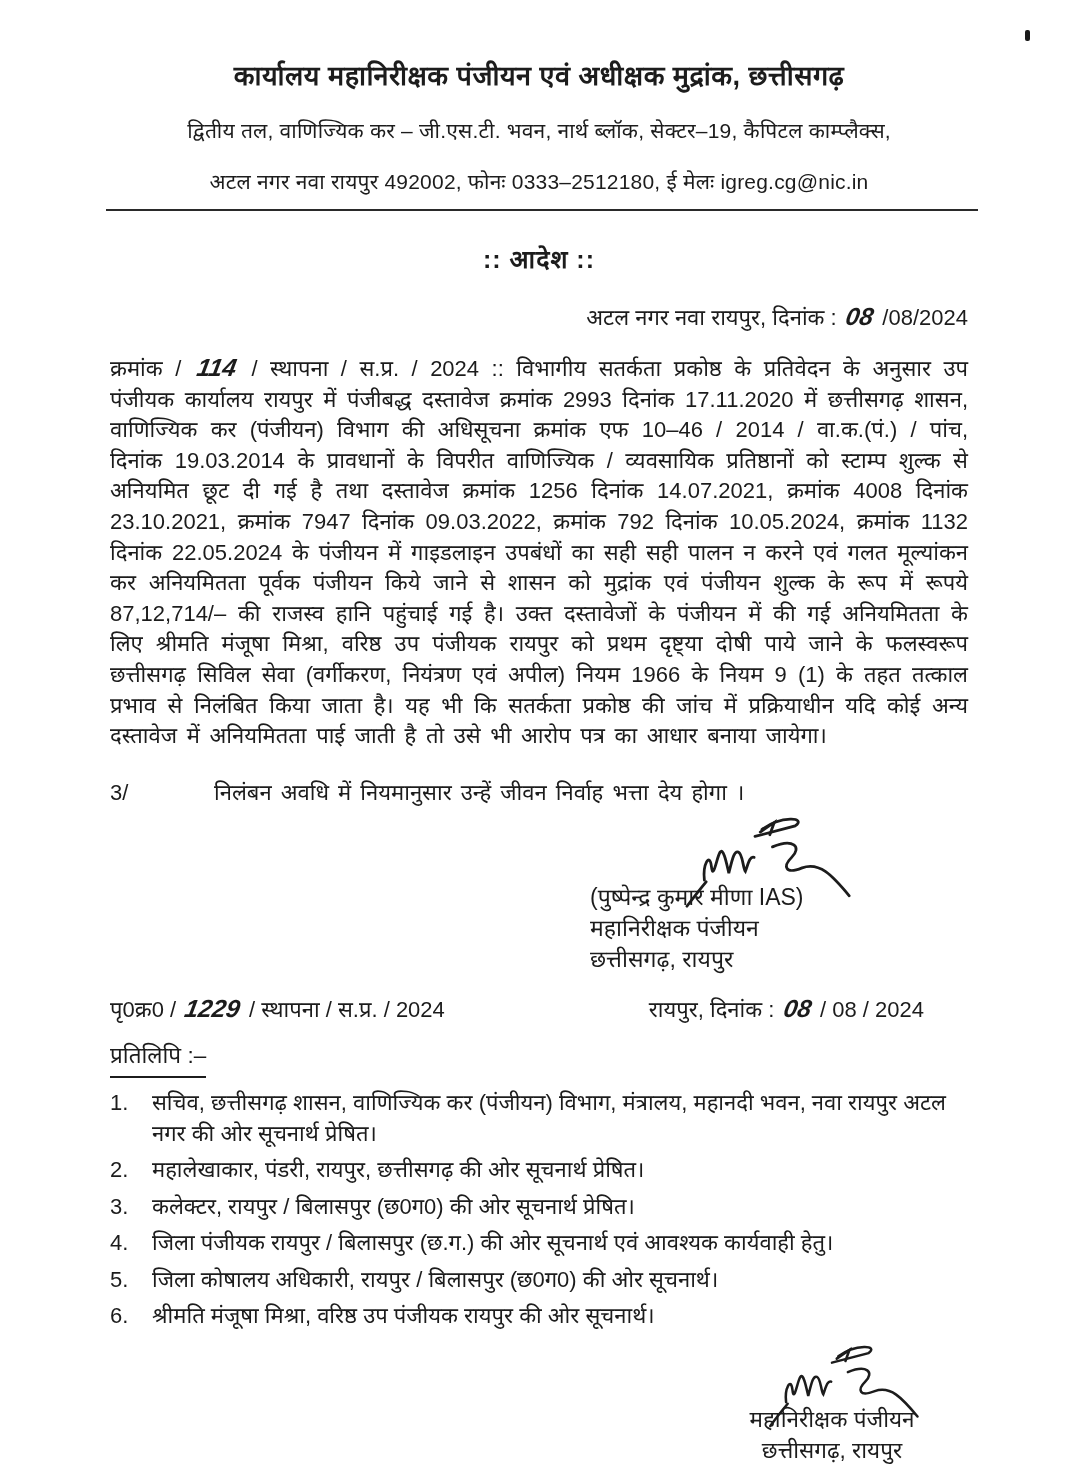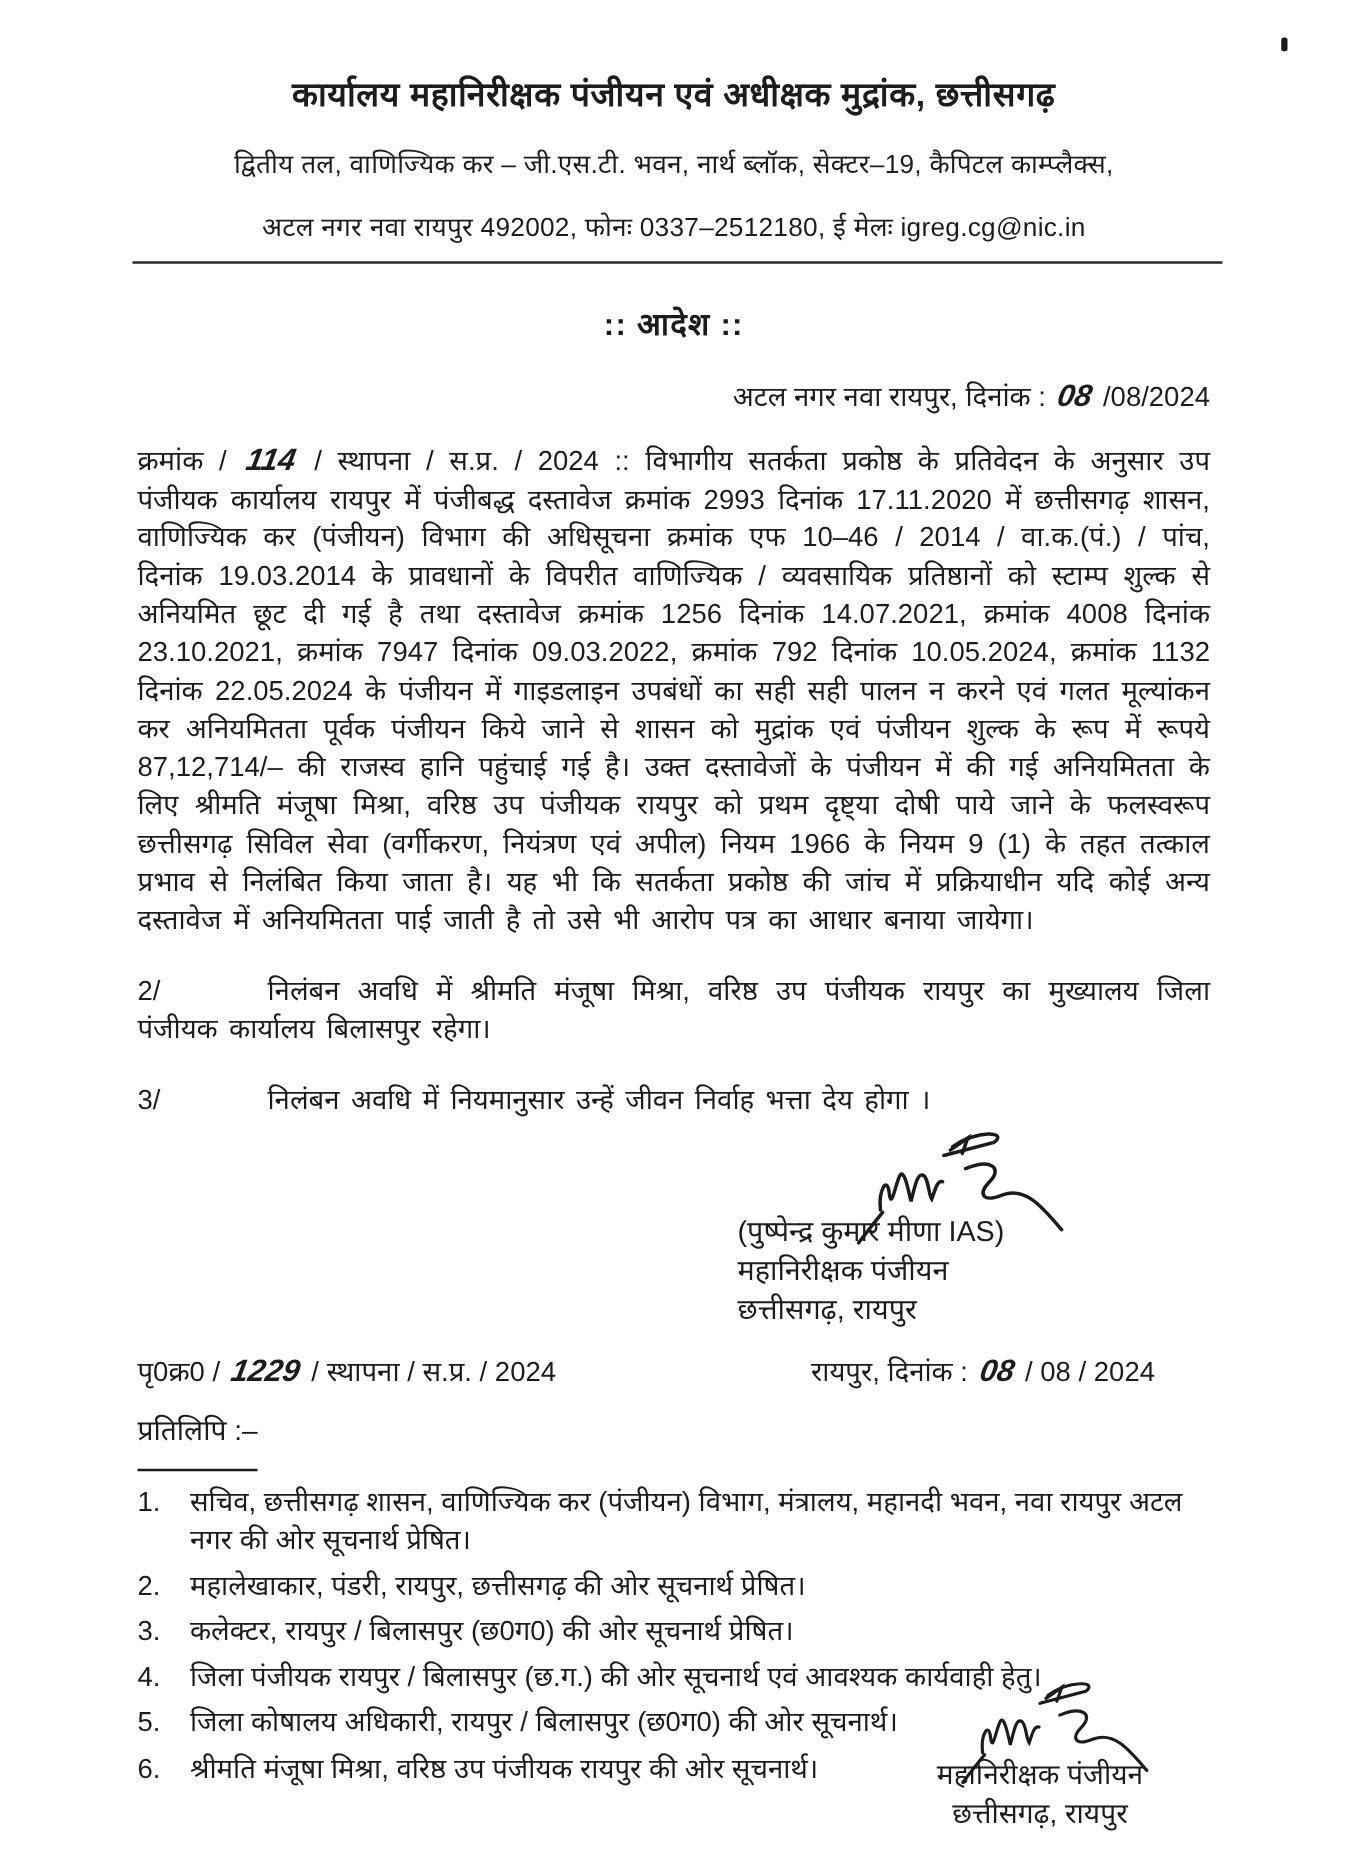--- a/index.html
+++ b/index.html
@@ -70,49 +70,48 @@
     justify-content:space-between;
     align-items:baseline;
     font-size:22px;
     padding-right:44px;
   }
   .copy-heading{
     margin-top:16px;
     font-size:22.5px;
     display:inline-block;
     border-bottom:2px solid #1c1c1c;
-    padding-bottom:16px;
+    padding-bottom:6px;
   }
   .copy-list{margin-top:10px;font-size:22px;line-height:30.5px;}
   .copy-item{display:flex;margin-top:6px;}
   .copy-item .no{width:42px;flex:0 0 42px;}
   .copy-item .txt{flex:1;padding-right:6px;}
   .speck{position:absolute;top:30px;left:1025px;width:5px;height:11px;background:#1a1a1a;border-radius:2px;}
 </style>
 </head>
 <body>
 
 <div class="page">
 
   <div class="speck"></div>
 
   <div class="center">
     <div class="office-title">कार्यालय महानिरीक्षक पंजीयन एवं अधीक्षक मुद्रांक, छत्तीसगढ़</div>
     <div class="addr">द्वितीय तल, वाणिज्यिक कर – जी.एस.टी. भवन, नार्थ ब्लॉक, सेक्टर–19, कैपिटल काम्प्लैक्स,</div>
-    <div class="addr">अटल नगर नवा रायपुर 492002, फोनः 0337–2512180, ई मेलः igreg.cg@nic.in</div>
+    <div class="addr">अटल नगर नवा रायपुर 492002, फोनः 0333–2512180, ई मेलः igreg.cg@nic.in</div>
   </div>
   <hr class="head-rule">
 
   <div class="order-heading center">:: आदेश ::</div>
 
   <div class="date-line"><span>अटल नगर नवा रायपुर, दिनांक : </span><span class="hand">08</span><span> /08/2024</span></div>
 
   <div class="body-para"><span>क्रमांक / </span><span class="hand">114</span><span> / स्थापना / स.प्र. / 2024 :: </span><span>विभागीय सतर्कता प्रकोष्ठ के प्रतिवेदन के अनुसार उप पंजीयक कार्यालय रायपुर में पंजीबद्ध दस्तावेज क्रमांक 2993 दिनांक 17.11.2020 में छत्तीसगढ़ शासन, वाणिज्यिक कर (पंजीयन) विभाग की अधिसूचना क्रमांक एफ 10–46 / 2014 / वा.क.(पं.) / पांच, दिनांक 19.03.2014 के प्रावधानों के विपरीत वाणिज्यिक / व्यवसायिक प्रतिष्ठानों को स्टाम्प शुल्क से अनियमित छूट दी गई है तथा दस्तावेज क्रमांक 1256 दिनांक 14.07.2021, क्रमांक 4008 दिनांक 23.10.2021, क्रमांक 7947 दिनांक 09.03.2022, क्रमांक 792 दिनांक 10.05.2024, क्रमांक 1132 दिनांक 22.05.2024 के पंजीयन में गाइडलाइन उपबंधों का सही सही पालन न करने एवं गलत मूल्यांकन कर अनियमितता पूर्वक पंजीयन किये जाने से शासन को मुद्रांक एवं पंजीयन शुल्क के रूप में रूपये 87,12,714/– की राजस्व हानि पहुंचाई गई है। उक्त दस्तावेजों के पंजीयन में की गई अनियमितता के लिए श्रीमति मंजूषा मिश्रा, वरिष्ठ उप पंजीयक रायपुर को प्रथम दृष्ट्या दोषी पाये जाने के फलस्वरूप छत्तीसगढ़ सिविल सेवा (वर्गीकरण, नियंत्रण एवं अपील) नियम 1966 के नियम 9 (1) के तहत तत्काल प्रभाव से निलंबित किया जाता है। यह भी कि सतर्कता प्रकोष्ठ की जांच में प्रक्रियाधीन यदि कोई अन्य दस्तावेज में अनियमितता पाई जाती है तो उसे भी आरोप पत्र का आधार बनाया जायेगा।</span></div>
 
-  <div class="num-para"><span class="pnum">2/</span><span class="ptab"></span><span>निलंबन अवधि में श्रीमति मंजूषा मिश्रा, वरिष्ठ उप पंजीयक रायपुर का मुख्यालय जिला पंजीयक कार्यालय बिलासपुर रहेगा।</span></div>
 
   <div class="num-para"><span class="pnum">3/</span><span class="ptab"></span><span>निलंबन अवधि में नियमानुसार उन्हें जीवन निर्वाह भत्ता देय होगा ।</span></div>
 
   <div class="sig1">
     <svg width="210" height="96" viewBox="0 0 240 110">
       <g fill="none" stroke="#1c1c1c" stroke-width="3.2" stroke-linecap="round">
         <path d="M128,20 C150,4 180,6 166,16 L120,28"></path>
         <path d="M126,23 l16,-11 l-5,14"></path>
         <path d="M62,78 C60,60 68,46 70,62 C72,80 76,52 80,46 C84,40 88,62 90,70 C94,54 96,44 101,46 C106,48 106,64 109,68 C112,60 114,50 119,52"></path>
         <path d="M140,40 C164,30 174,40 162,52 C152,62 154,72 174,64 C194,57 208,72 228,96"></path>

